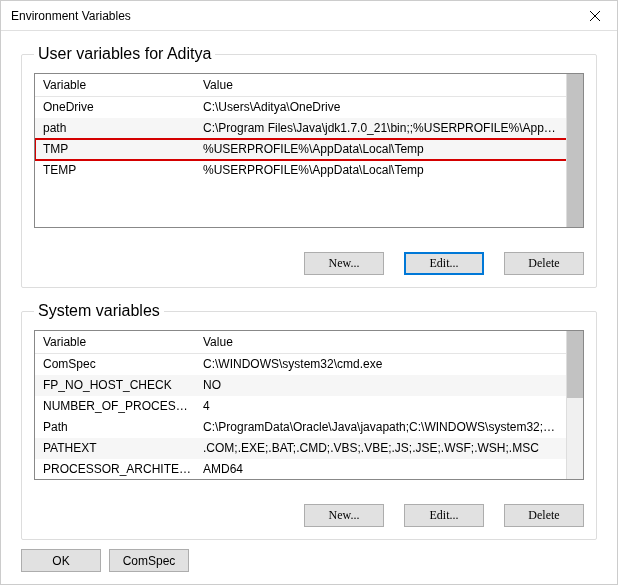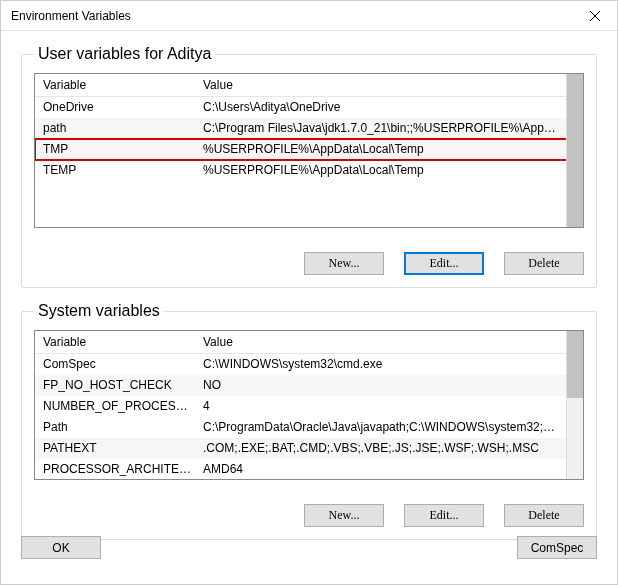--- a/index.html
+++ b/index.html
@@ -105,23 +105,24 @@
       cursor: pointer;
       padding: 0 12px;
     }
     button.win.primary {
       border: 2px solid #0078d7;
       background: #e1e1e1;
     }
     .footer {
       position: absolute;
       bottom: 1px; left: 0; right: 0;
-      padding: 10px 20px 24px 20px;
-      display: flex;
-      justify-content: space-between;
+      padding: 10px 20px 11px 20px;
+      display: flex;
+      justify-content: flex-start;
+      gap: 8px;
       border-top: none;
     }
     .user-tbl { height: 155px; }
     .sys-tbl { height: 150px; }
     .sys-tbl td, .sys-tbl th { padding-right: 0; }
     .col-value { padding-right: 20px !important; }
   </style>
 </head>
 <body>
 

